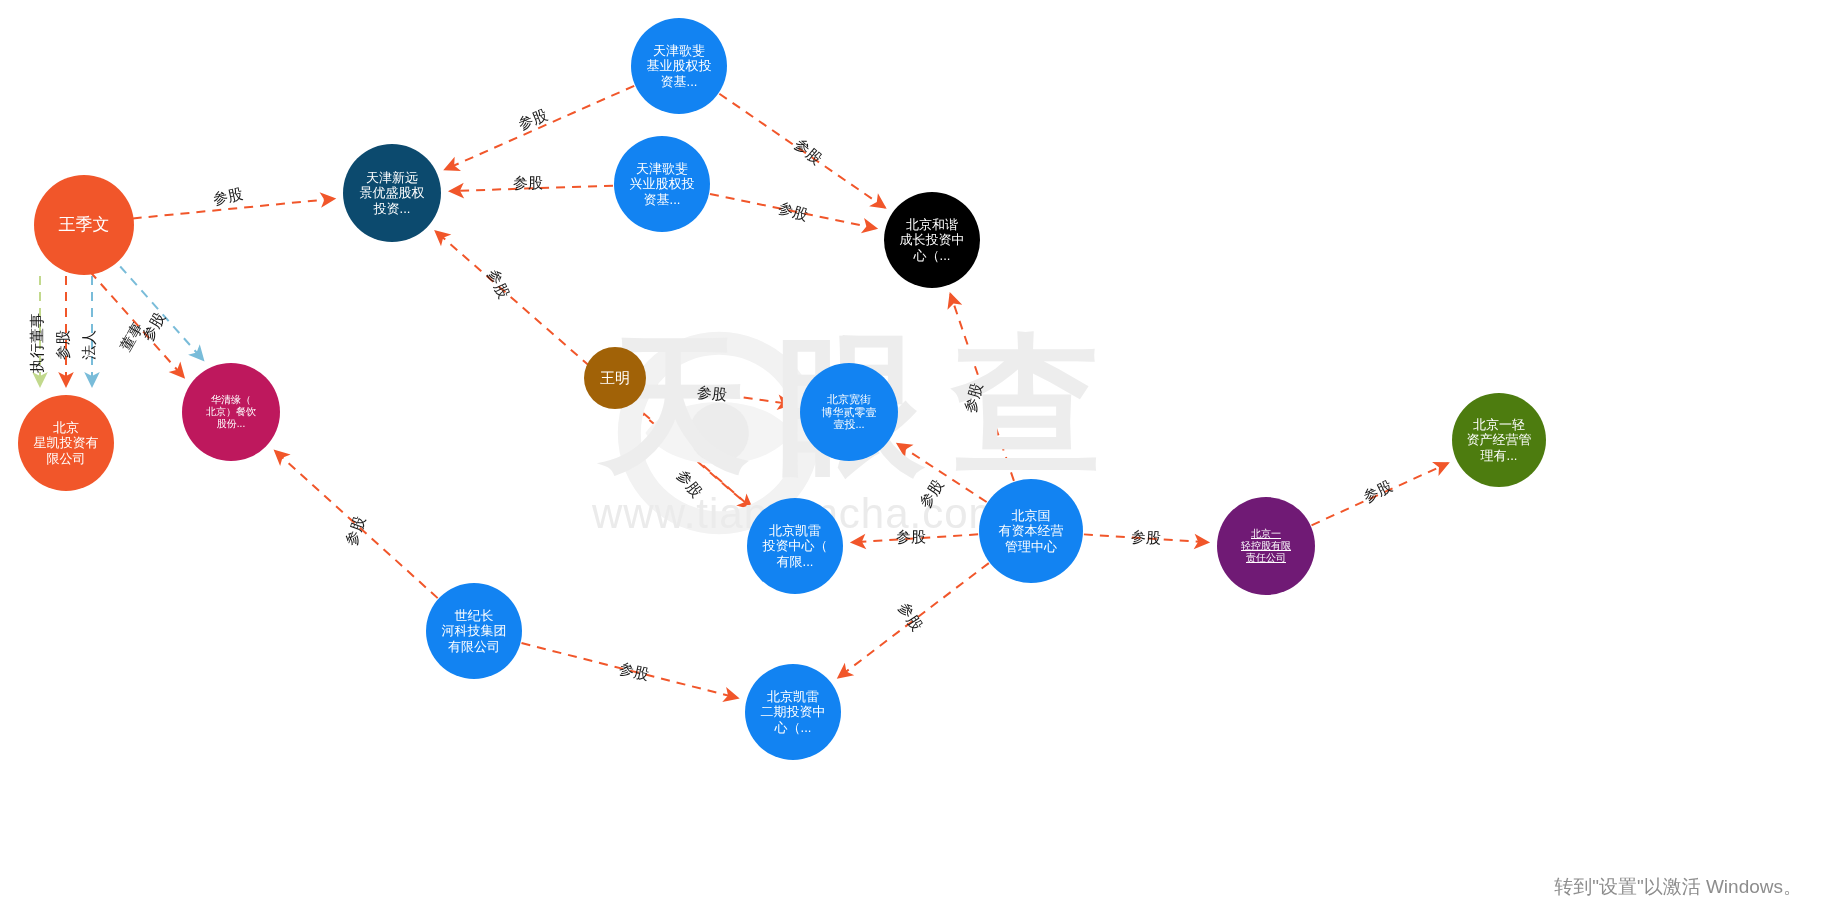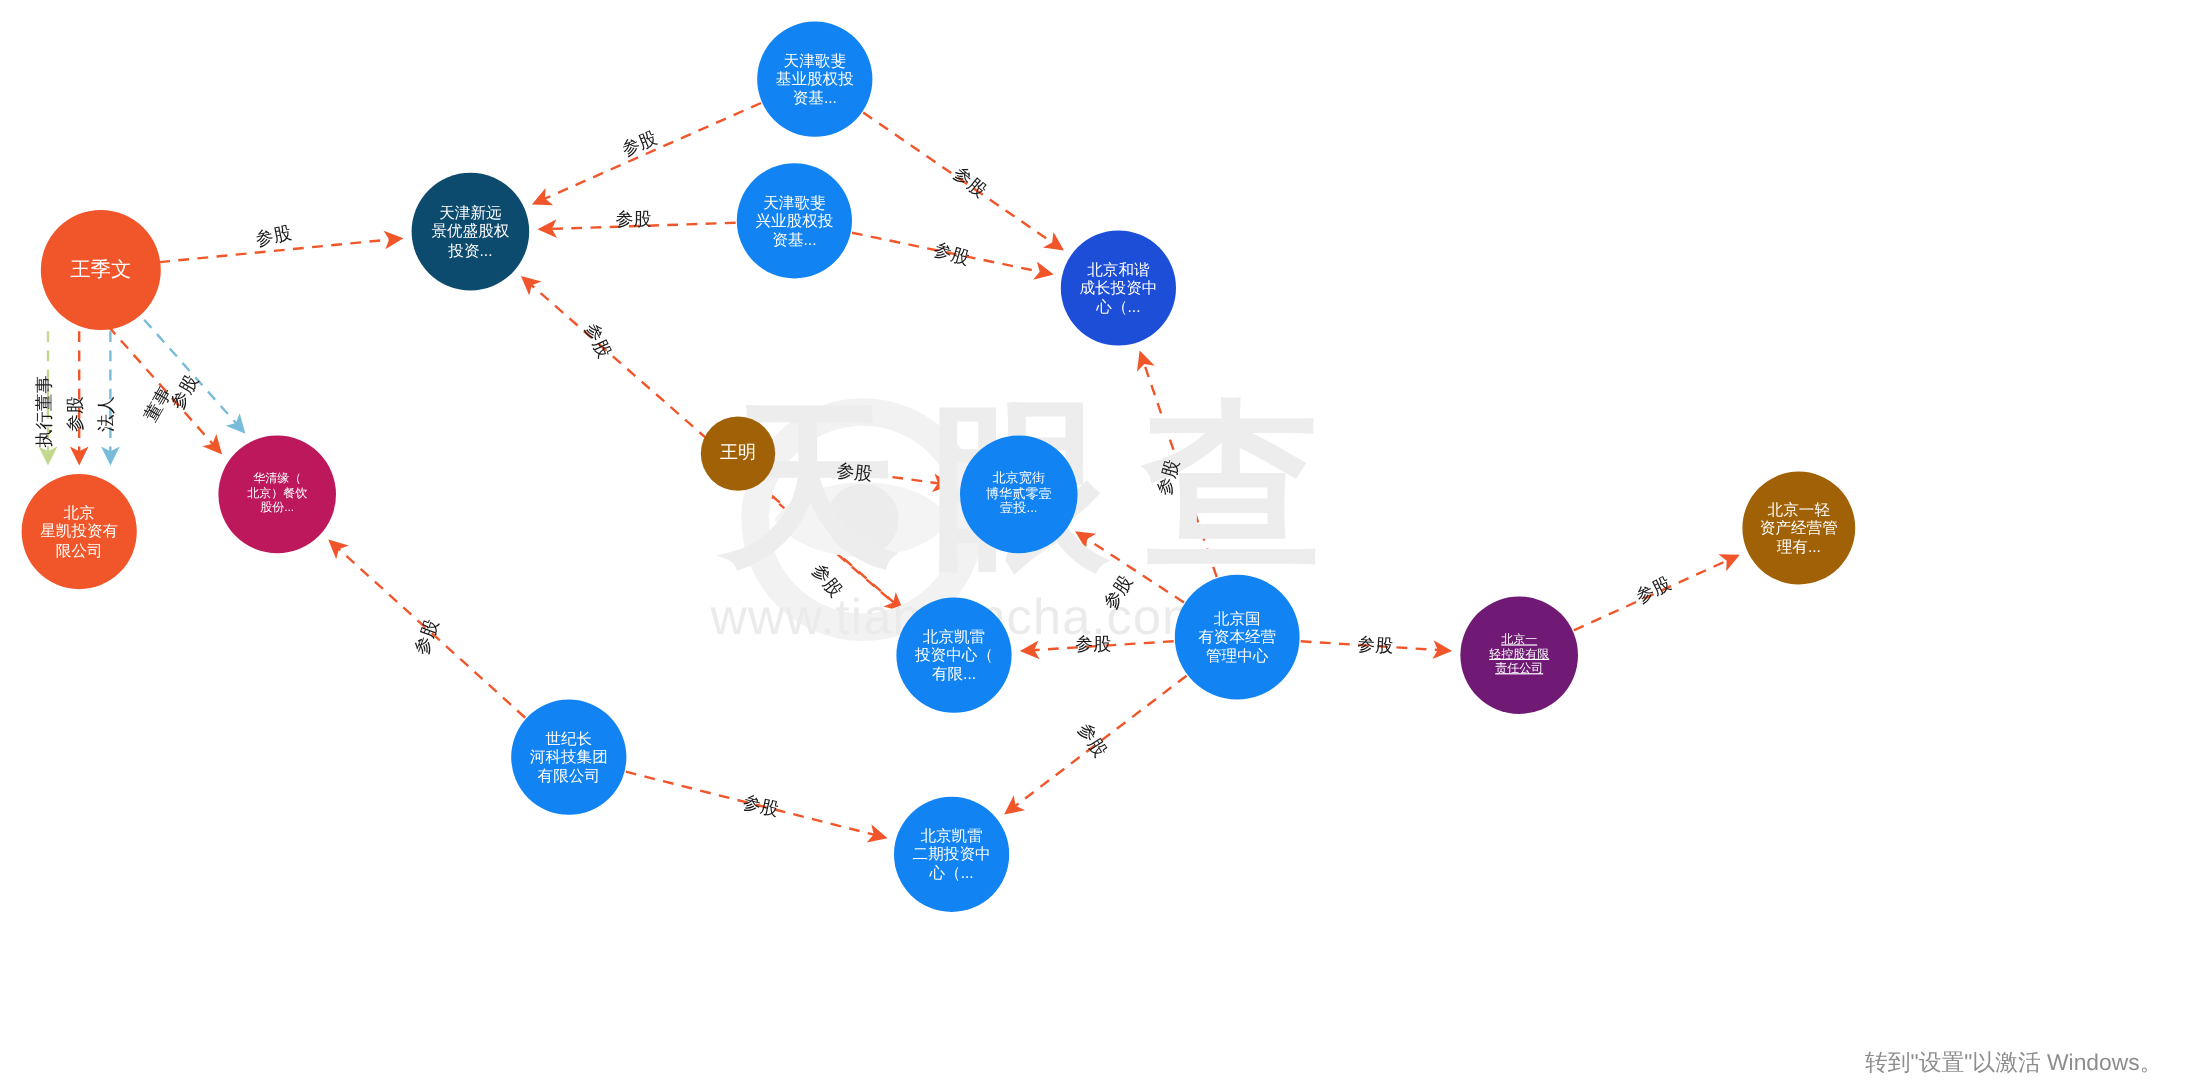--- a/index.html
+++ b/index.html
@@ -137,36 +137,36 @@
     </div>
     <div class="node" style="left: 343px; top: 144px; width: 98px; height: 98px; background: #0c4a6e; font-size: 13px;">
       <span>天津新远<br>景优盛股权<br>投资...</span>
     </div>
     <div class="node" style="left: 631px; top: 18px; width: 96px; height: 96px; background: rgb(18, 131, 242); font-size: 13px;">
       <span>天津歌斐<br>基业股权投<br>资基...</span>
     </div>
     <div class="node" style="left: 614px; top: 136px; width: 96px; height: 96px; background: rgb(18, 131, 242); font-size: 13px;">
       <span>天津歌斐<br>兴业股权投<br>资基...</span>
     </div>
-    <div class="node" style="left: 884px; top: 192px; width: 96px; height: 96px; background: #1d4ed8; font-size: 13px;">
+    <div class="node" style="left: 884px; top: 192px; width: 96px; height: 96px; background: #000000; font-size: 13px;">
       <span>北京和谐<br>成长投资中<br>心（...</span>
     </div>
     <div class="node" style="left: 584px; top: 347px; width: 62px; height: 62px; background: #a16207; font-size: 15px;">
       <span>王明</span>
     </div>
     <div class="node" style="left: 800px; top: 363px; width: 98px; height: 98px; background: rgb(18, 131, 242); font-size: 11px;">
       <span>北京宽街<br>博华贰零壹<br>壹投...</span>
     </div>
     <div class="node" style="left: 979px; top: 479px; width: 104px; height: 104px; background: rgb(18, 131, 242); font-size: 13px;">
       <span>北京国<br>有资本经营<br>管理中心</span>
     </div>
     <div class="node" style="left: 1217px; top: 497px; width: 98px; height: 98px; background: #701a75; font-size: 10px; text-decoration: underline;">
       <span>北京一<br>轻控股有限<br>责任公司</span>
     </div>
-    <div class="node" style="left: 1452px; top: 393px; width: 94px; height: 94px; background: #a16207; font-size: 13px;">
+    <div class="node" style="left: 1452px; top: 393px; width: 94px; height: 94px; background: #4d7c0f; font-size: 13px;">
       <span>北京一轻<br>资产经营管<br>理有...</span>
     </div>
     <div class="node" style="left: 747px; top: 498px; width: 96px; height: 96px; background: rgb(18, 131, 242); font-size: 13px;">
       <span>北京凯雷<br>投资中心（<br>有限...</span>
     </div>
     <div class="node" style="left: 745px; top: 664px; width: 96px; height: 96px; background: rgb(18, 131, 242); font-size: 13px;">
       <span>北京凯雷<br>二期投资中<br>心（...</span>
     </div>
     <div class="node" style="left: 426px; top: 583px; width: 96px; height: 96px; background: rgb(18, 131, 242); font-size: 13px;">
       <span>世纪长<br>河科技集团<br>有限公司</span>

